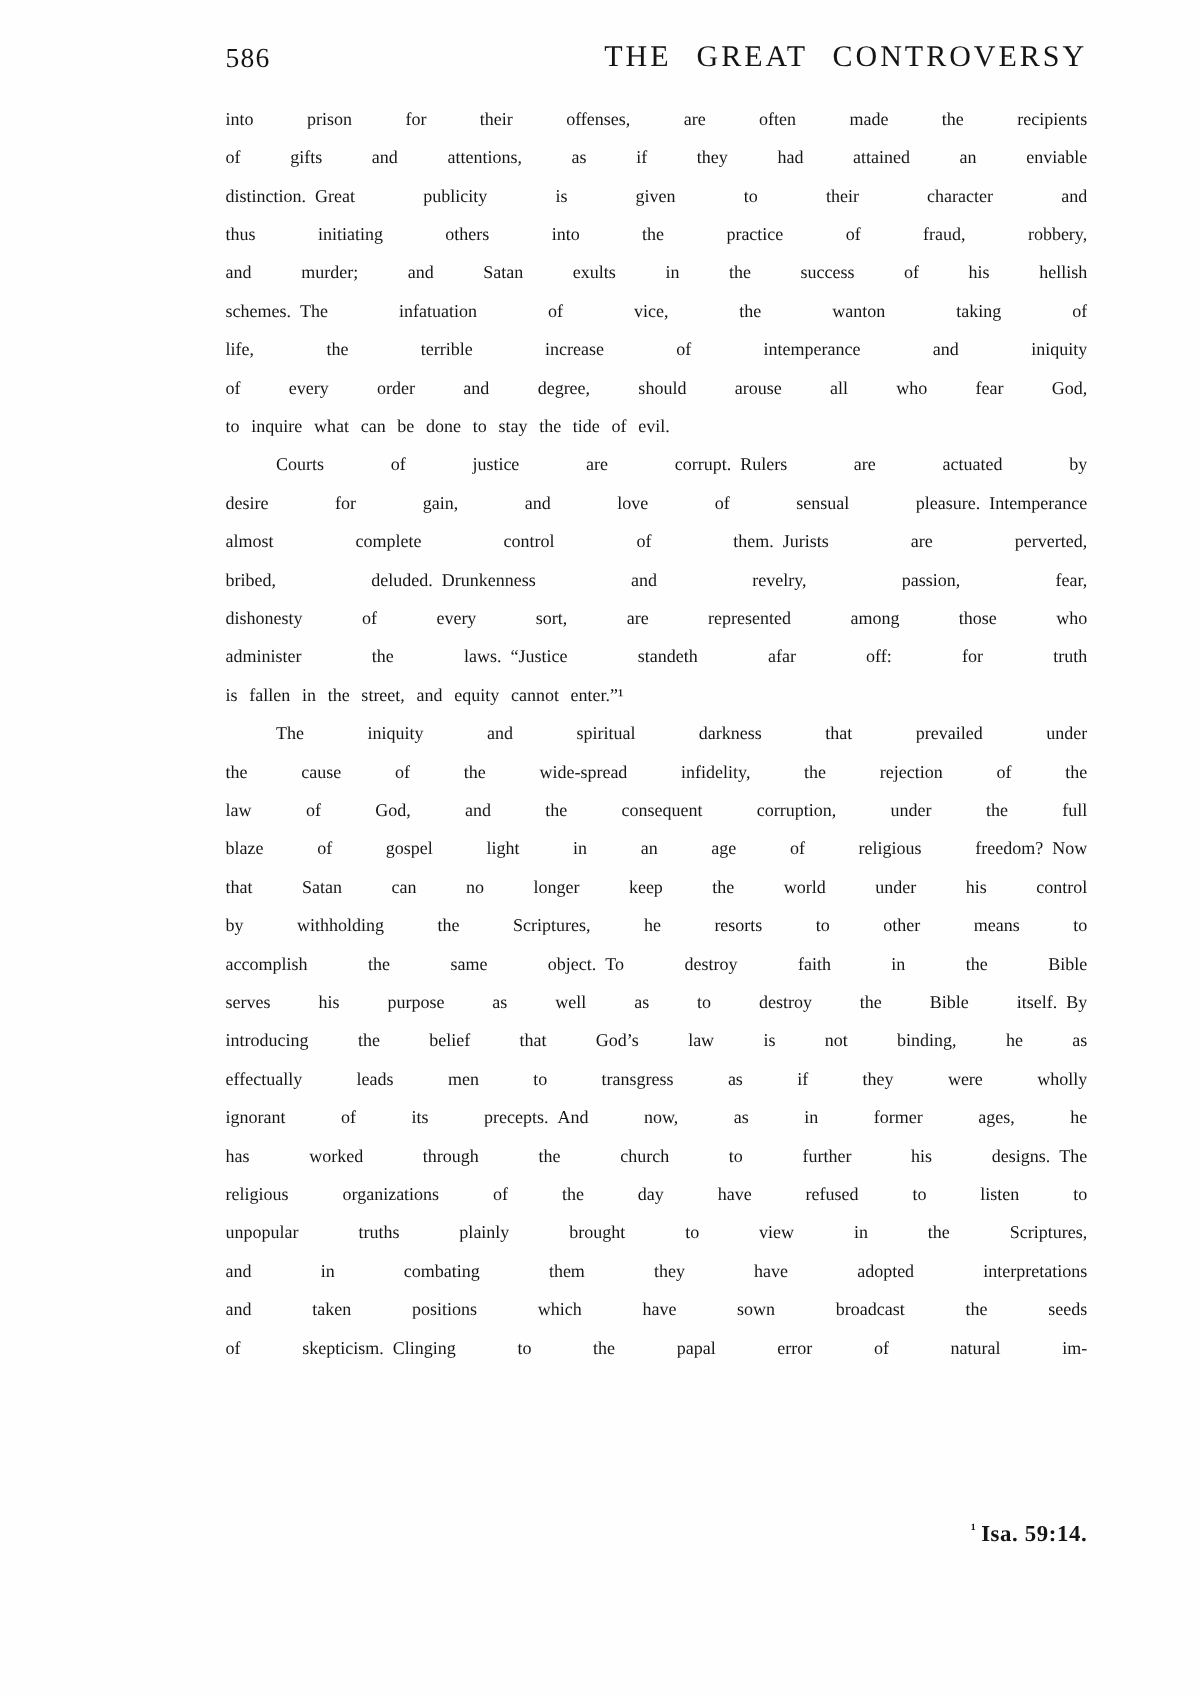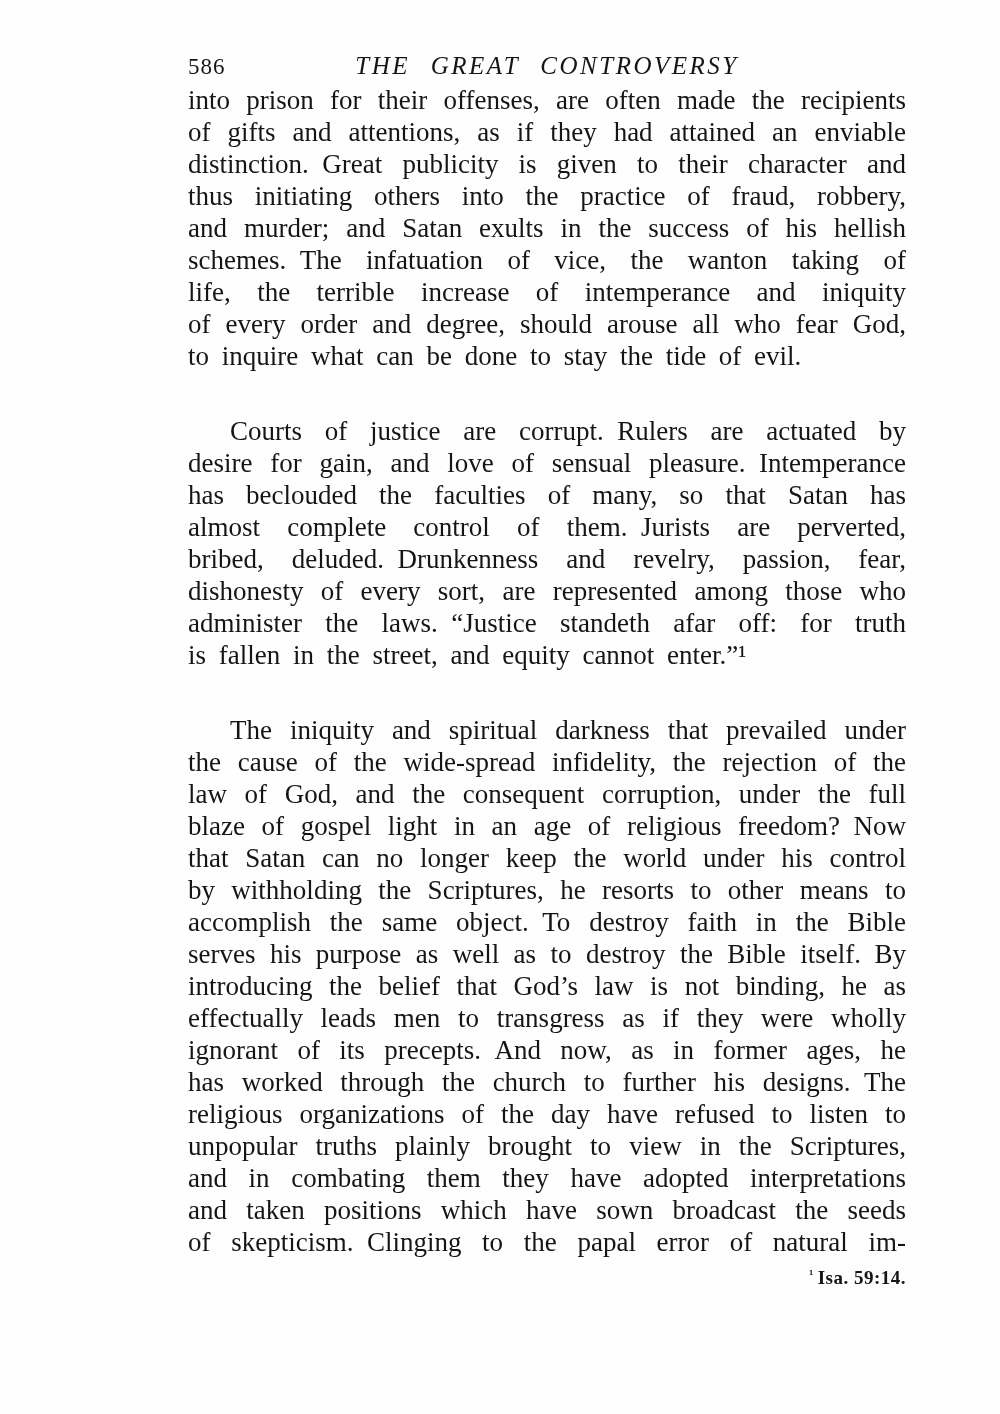--- a/index.html
+++ b/index.html
@@ -15,60 +15,57 @@
     font-family: "Liberation Serif", "DejaVu Serif", serif;
     color: #151515;
     overflow: hidden;
   }
   .header {
     position: absolute;
     left: 188px;
     top: 34px;
     width: 718px;
     height: 30px;
-    margin-top: 18px;
   }
   .page-number {
     position: absolute;
     left: 0;
     top: 2px;
     font-size: 23px;
     letter-spacing: 1px;
   }
   .running-title {
     position: absolute;
     left: 0;
     right: 0;
     top: 0;
-    text-align: center;
+    text-align: right;
     font-size: 25px;
-    font-style: italic;
     letter-spacing: 2.5px;
     word-spacing: 12px;
     white-space: nowrap;
   }
   .body-block {
     position: absolute;
     left: 188px;
     top: 84px;
     width: 718px;
   }
   .line {
-    font-size: 27px;
+    font-size: 15px;
     line-height: 32px;
     height: 32px;
     text-align: justify;
     text-align-last: justify;
     word-spacing: 1px;
     white-space: nowrap;
     overflow: hidden;
   }
   .line.indent {
     padding-left: 42px;
-    margin-top: 43px;
   }
   .line.lastline {
     text-align-last: left;
     word-spacing: 6px;
   }
   .footnote {
     position: absolute;
     left: 188px;
     top: 1266px;
     width: 718px;
@@ -98,21 +95,20 @@
       <div class="line">of gifts and attentions, as if they had attained an enviable</div>
       <div class="line">distinction. Great publicity is given to their character and</div>
       <div class="line">thus initiating others into the practice of fraud, robbery,</div>
       <div class="line">and murder; and Satan exults in the success of his hellish</div>
       <div class="line">schemes. The infatuation of vice, the wanton taking of</div>
       <div class="line">life, the terrible increase of intemperance and iniquity</div>
       <div class="line">of every order and degree, should arouse all who fear God,</div>
       <div class="line lastline">to inquire what can be done to stay the tide of evil.</div>
       <div class="line indent">Courts of justice are corrupt. Rulers are actuated by</div>
       <div class="line">desire for gain, and love of sensual pleasure. Intemperance</div>
-      <div class="line">has beclouded the faculties of many, so that Satan has</div>
       <div class="line">almost complete control of them. Jurists are perverted,</div>
       <div class="line">bribed, deluded. Drunkenness and revelry, passion, fear,</div>
       <div class="line">dishonesty of every sort, are represented among those who</div>
       <div class="line">administer the laws. “Justice standeth afar off: for truth</div>
       <div class="line lastline">is fallen in the street, and equity cannot enter.”¹</div>
       <div class="line indent">The iniquity and spiritual darkness that prevailed under</div>
       <div class="line">the cause of the wide-spread infidelity, the rejection of the</div>
       <div class="line">law of God, and the consequent corruption, under the full</div>
       <div class="line">blaze of gospel light in an age of religious freedom? Now</div>
       <div class="line">that Satan can no longer keep the world under his control</div>

